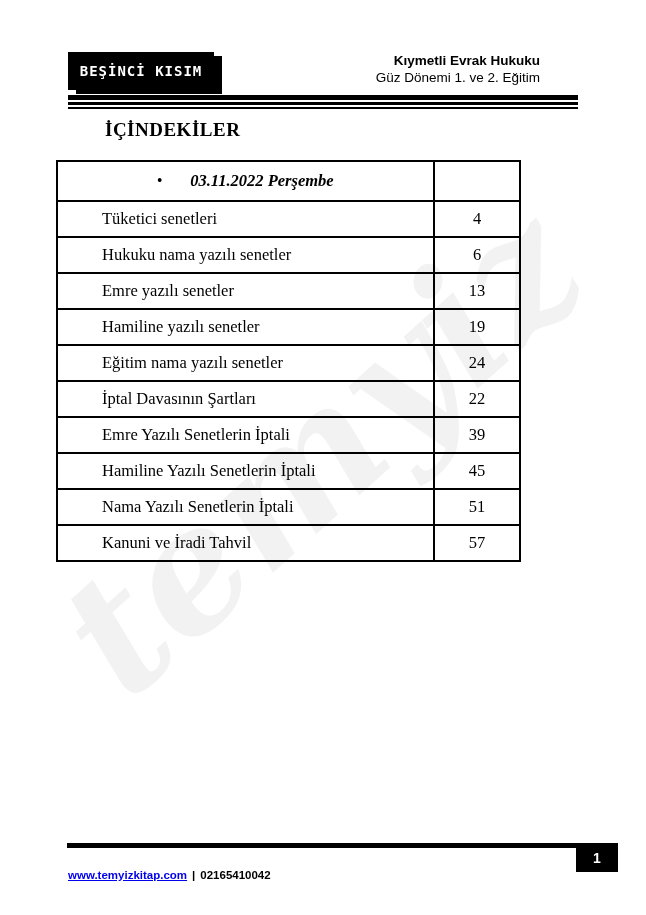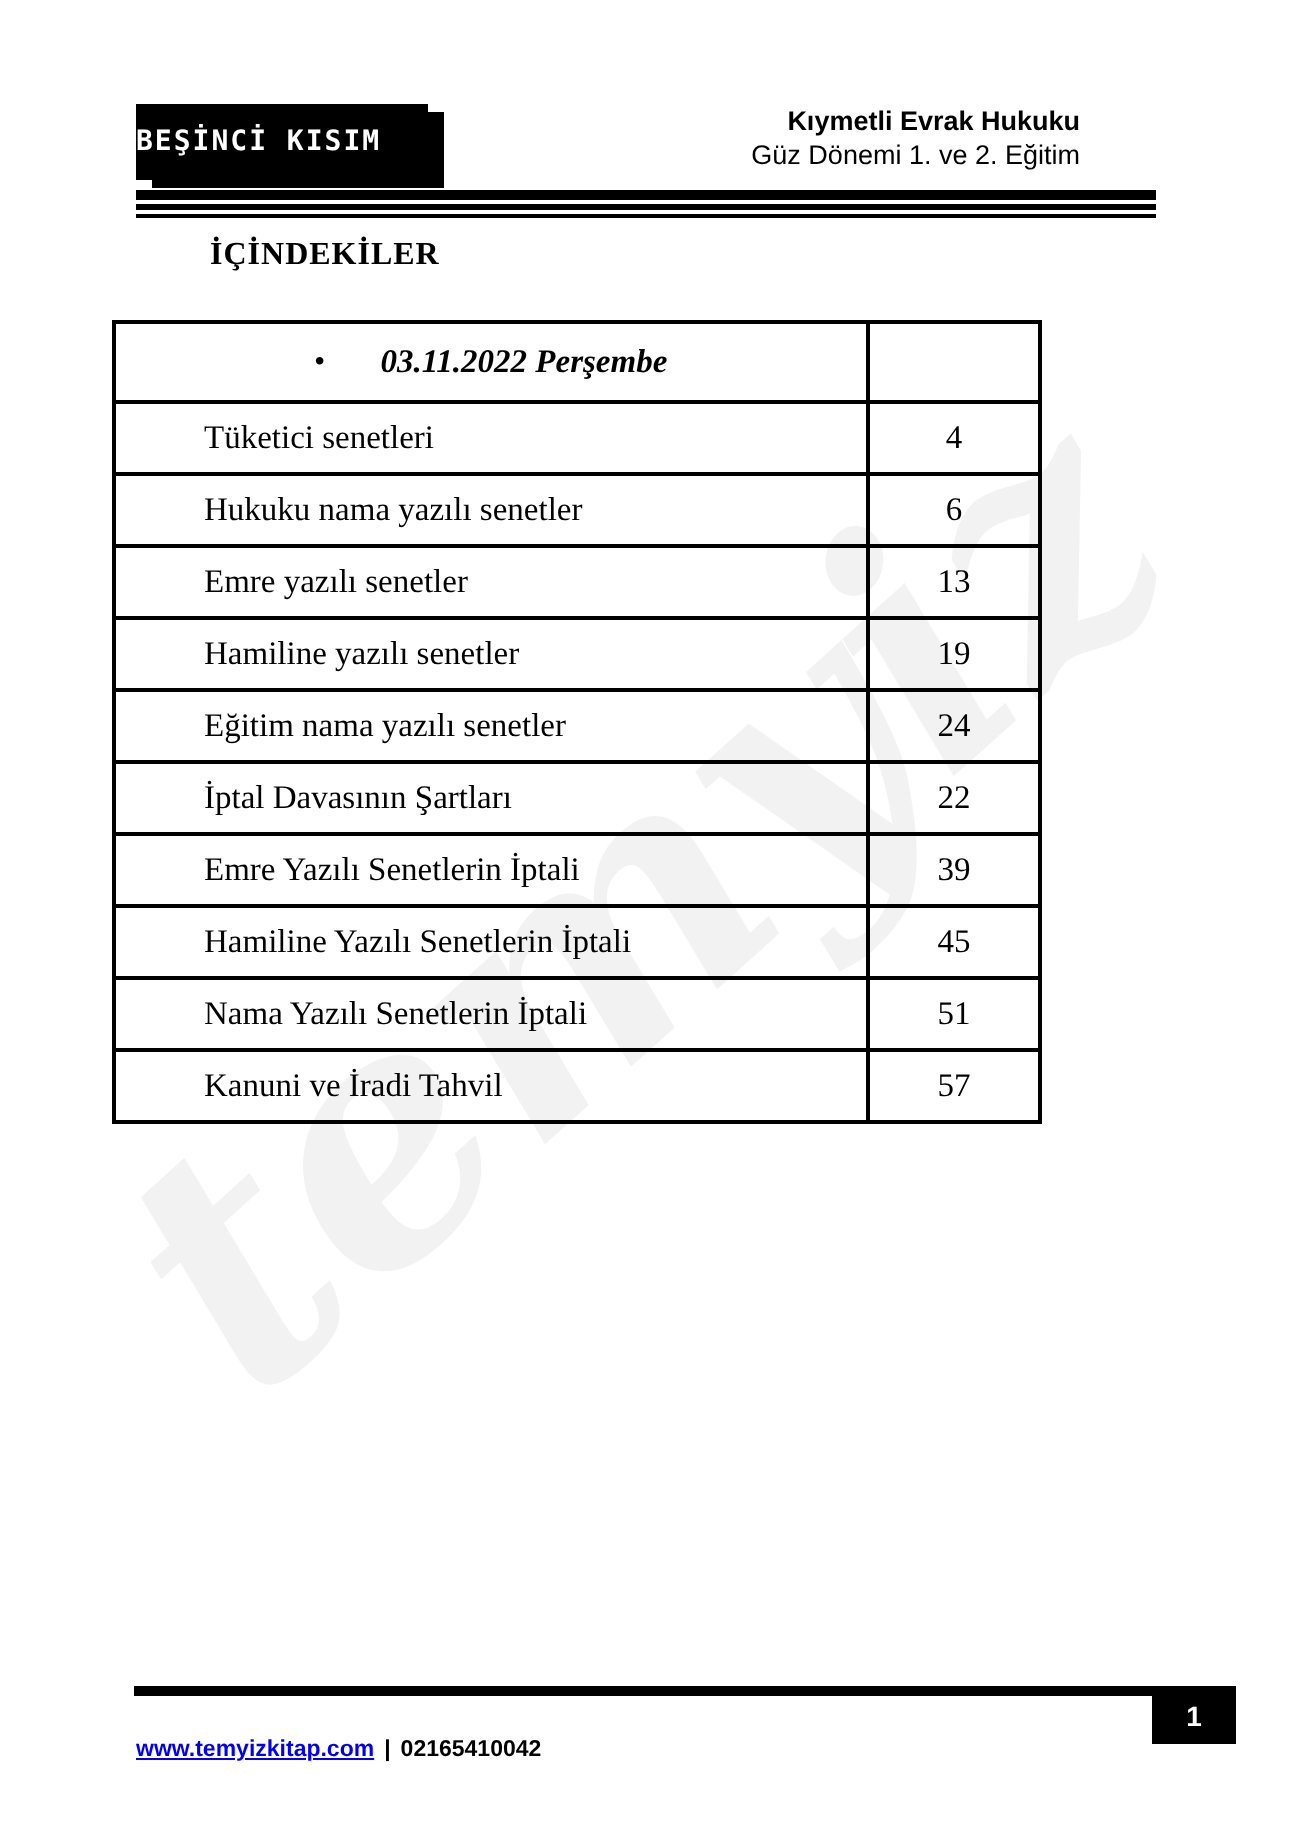--- a/index.html
+++ b/index.html
@@ -37,20 +37,21 @@
     position: absolute;
     left: 68px;
     top: 52px;
     width: 146px;
     height: 38px;
     background: #000;
     box-shadow: 8px 4px 0 #000;
     color: #fff;
     display: flex;
     align-items: center;
+    justify-content: center;
     font-family: "DejaVu Sans Mono", "Liberation Mono", monospace;
     font-weight: bold;
     font-size: 14px;
     letter-spacing: 1px;
     z-index: 2;
   }
   .header-title {
     position: absolute;
     left: 270px;
     top: 52px;
@@ -70,21 +71,21 @@
     z-index: 2;
   }
   .double-rule .bar1 { height: 5px; background: #000; margin-bottom: 2px; }
   .double-rule .bar2 { height: 3px; background: #000; margin-bottom: 2px; }
   .double-rule .bar3 { height: 2px; background: #000; }
   
   .toc-title {
     position: absolute;
     left: 105px;
     top: 119px;
-    font-size: 16px;
+    font-size: 19px;
     font-weight: 600;
     letter-spacing: 0.5px;
     z-index: 1;
   }
   table.toc {
     position: absolute;
     left: 56px;
     top: 160px;
     width: 465px;
     border-collapse: collapse;

